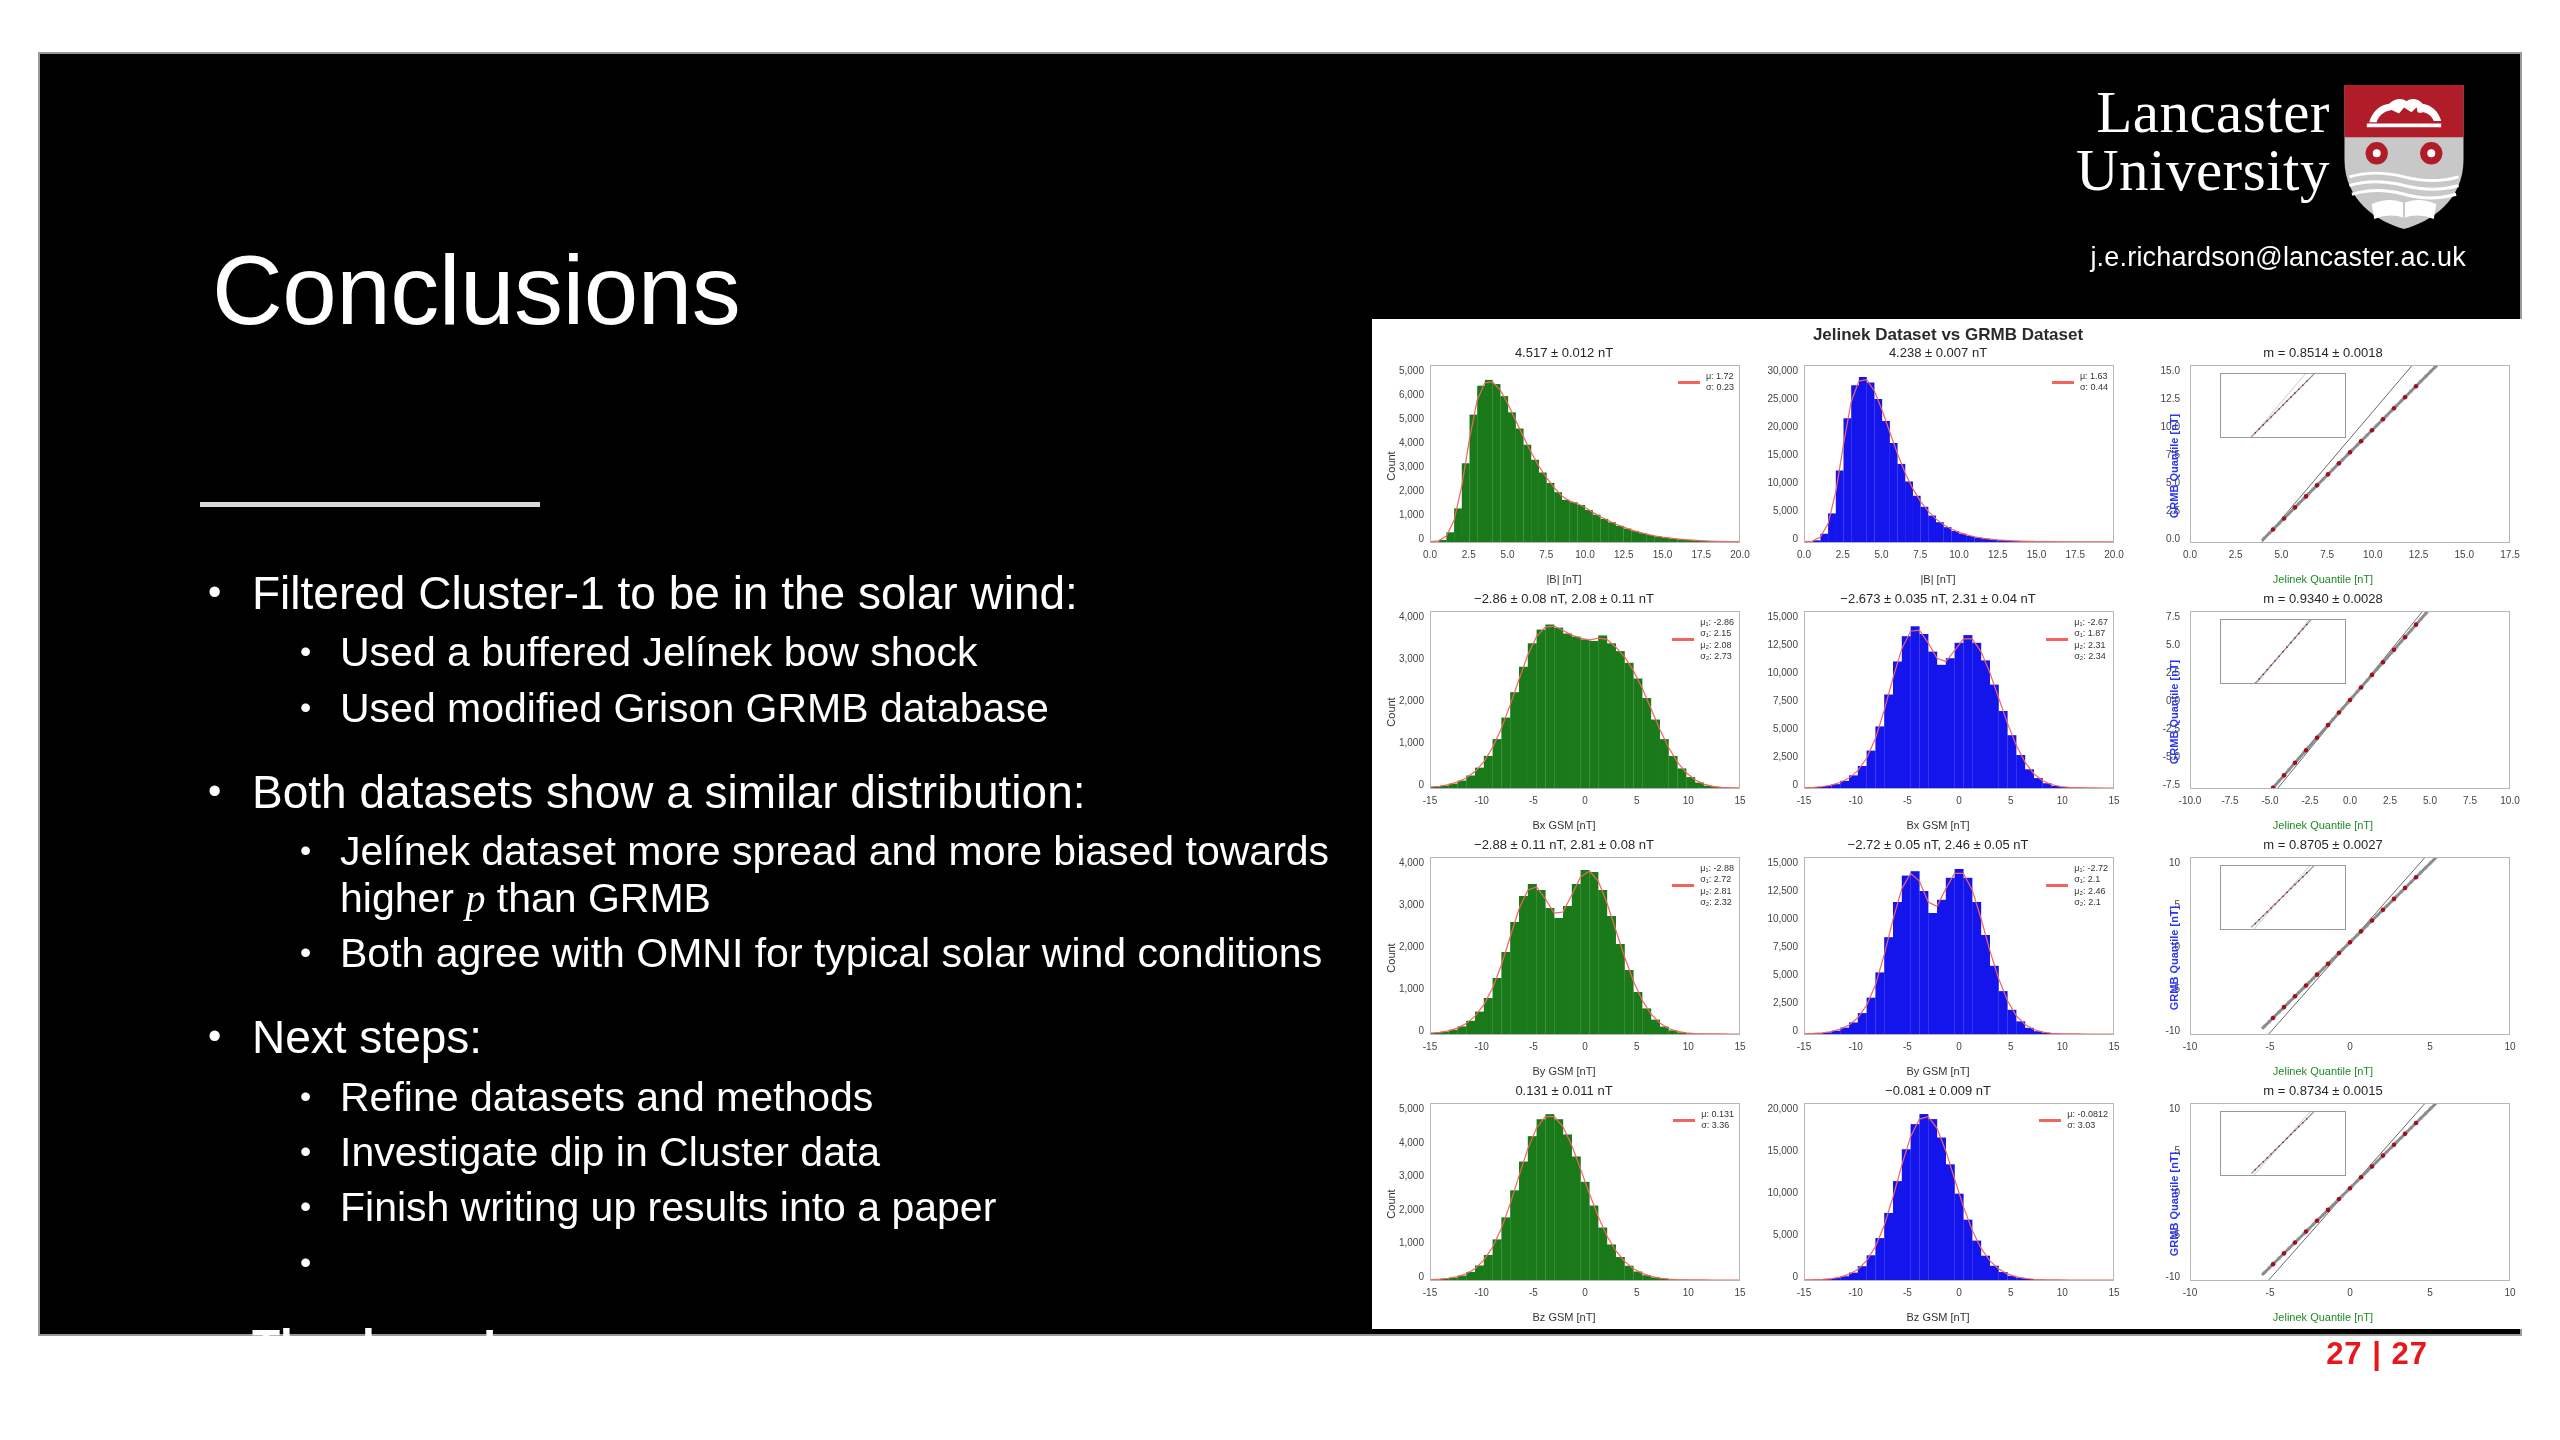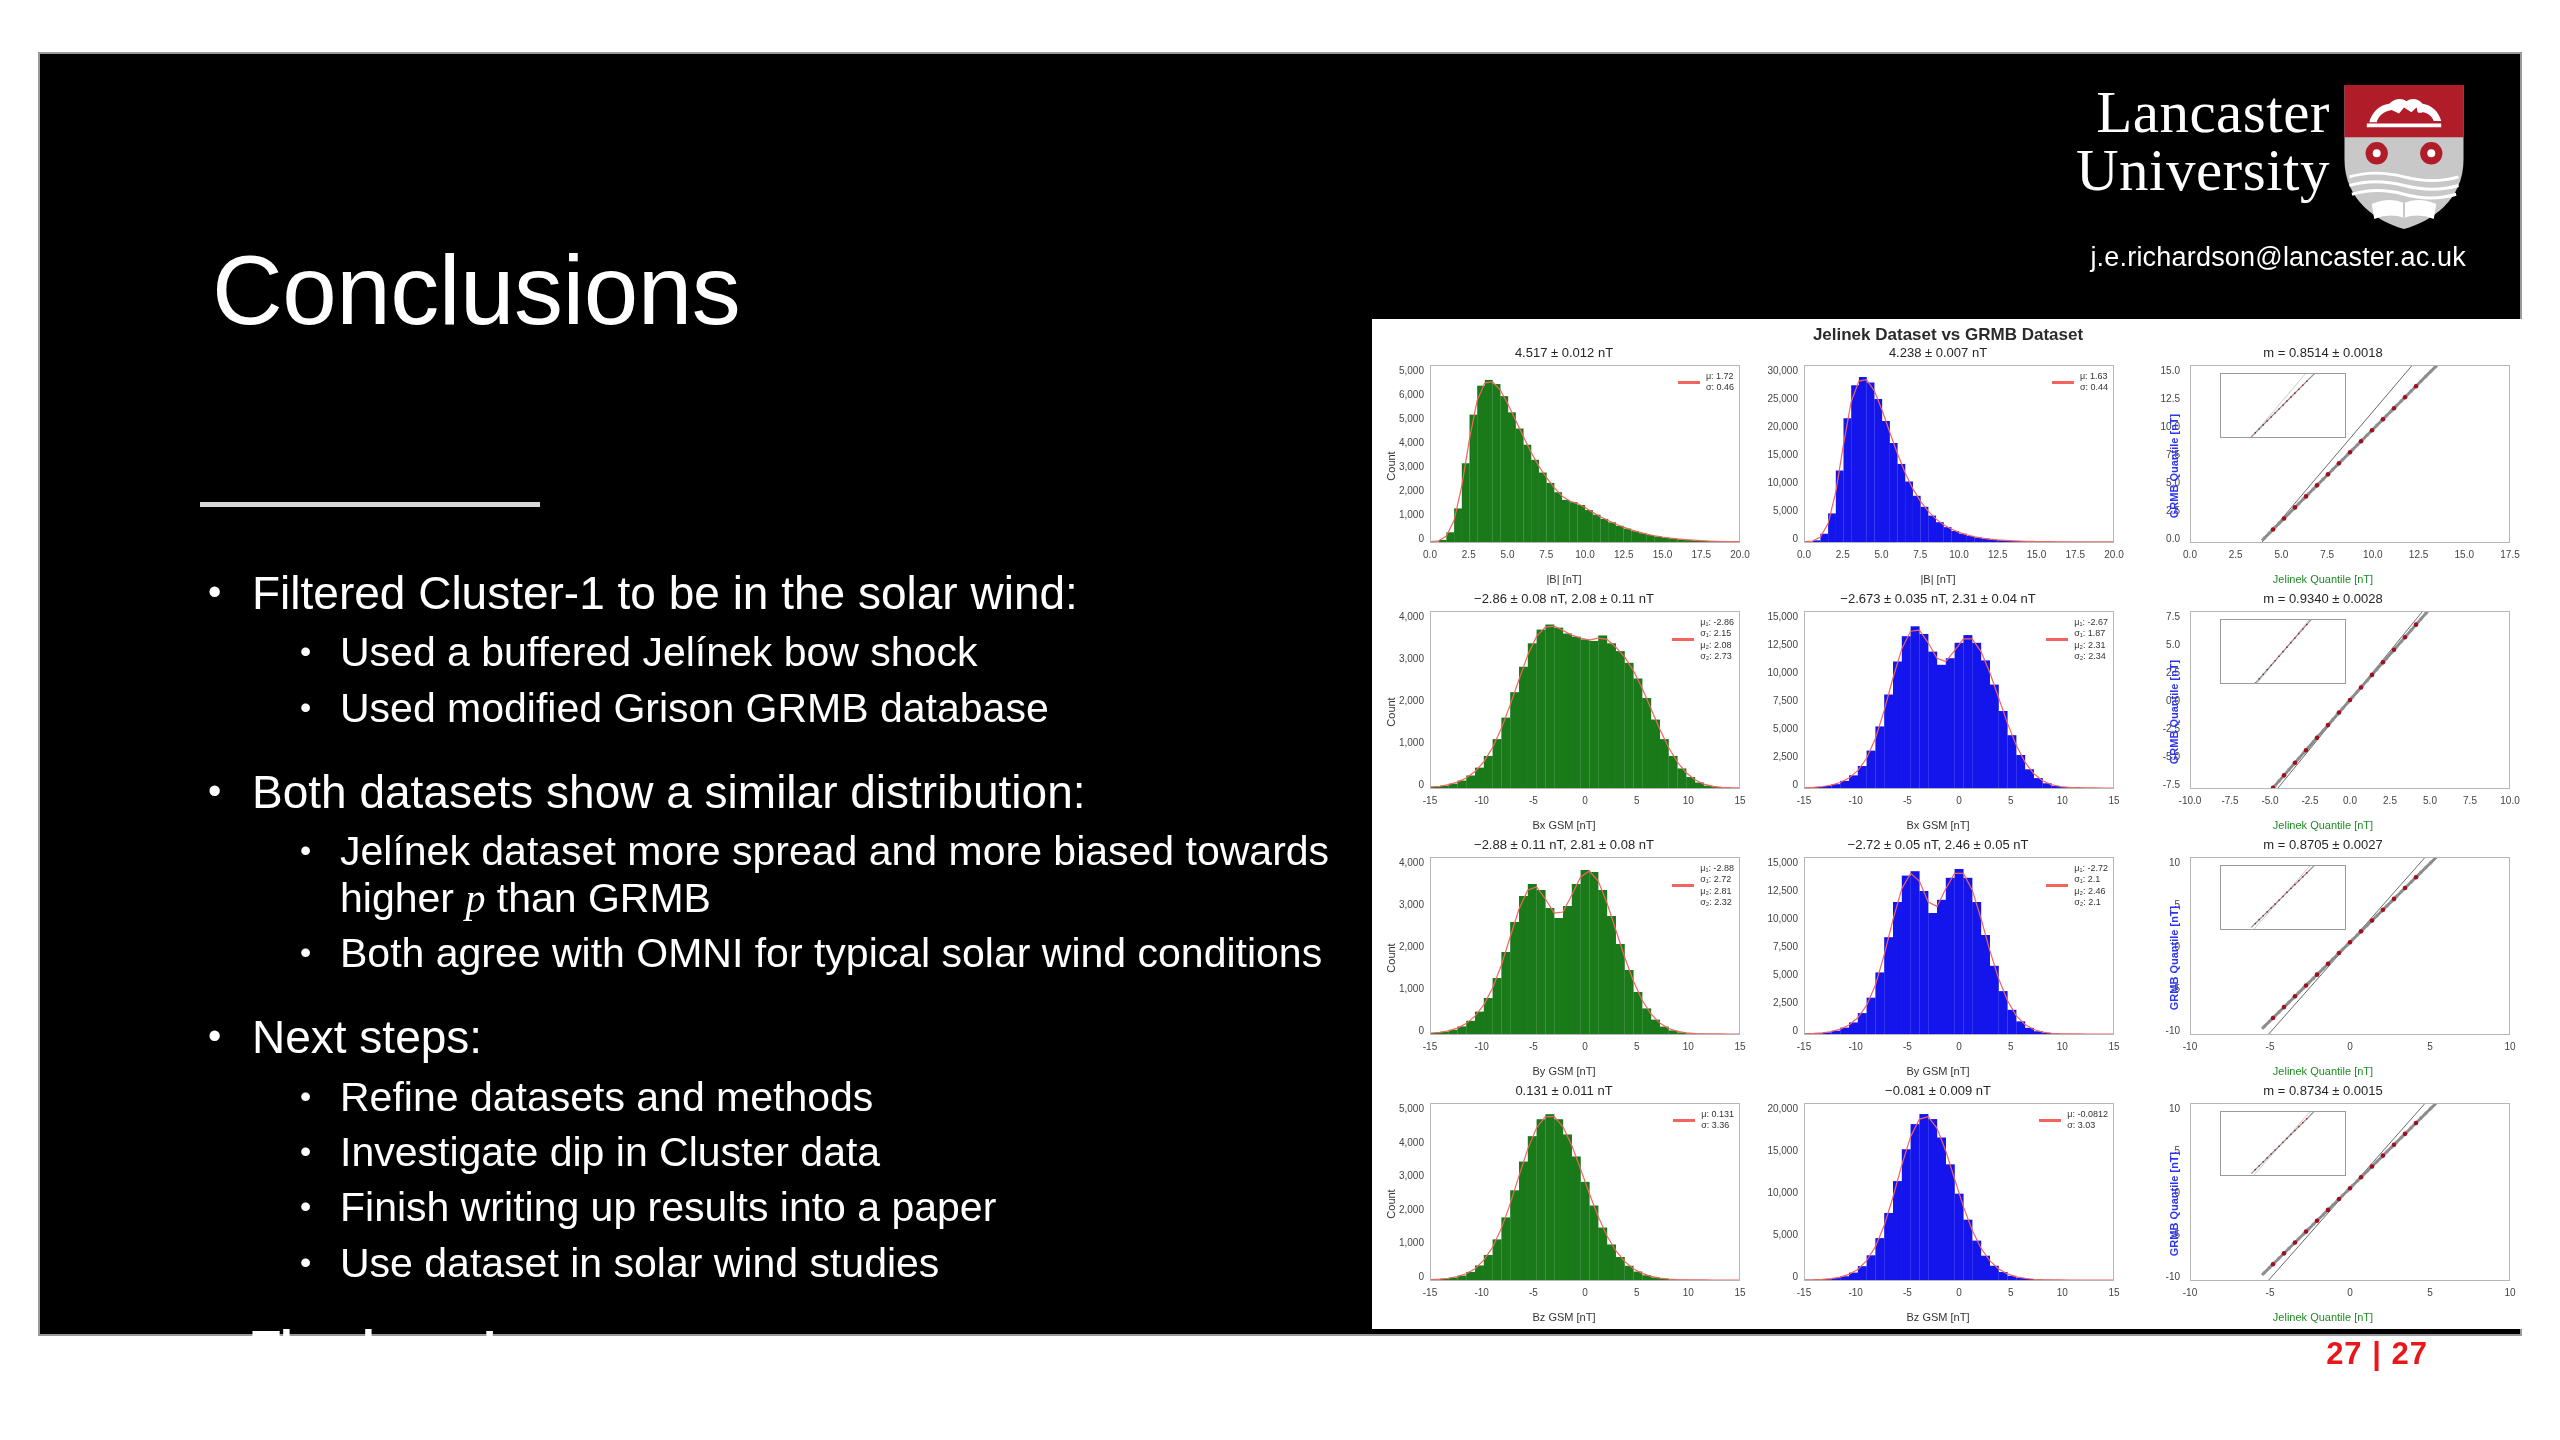--- a/index.html
+++ b/index.html
@@ -185,21 +185,20 @@
         <div class="b2">
           <span class="dot">•</span>
           <span class="txt">Investigate dip in Cluster data</span>
         </div>
         <div class="b2">
           <span class="dot">•</span>
           <span class="txt">Finish writing up results into a paper</span>
         </div>
         <div class="b2">
           <span class="dot">•</span>
-          <span class="txt">Use dataset in solar wind studies</span>
         </div>
         <div class="gap"></div>
         <div class="b1 bold">
           <span class="dot">•</span>
           <span class="txt">Thank you!</span>
         </div>
       </div>
 
     <div class="figure">
       <div class="fig-title">Jelinek Dataset vs GRMB Dataset</div>
@@ -246,21 +245,21 @@
                   <rect x="87.500" y="99.342" width="2.550" height="0.658" fill="#1a7a1a"></rect>
                   <rect x="90.000" y="99.526" width="2.550" height="0.474" fill="#1a7a1a"></rect>
                   <rect x="92.500" y="99.658" width="2.550" height="0.342" fill="#1a7a1a"></rect>
                   <rect x="95.000" y="99.763" width="2.550" height="0.237" fill="#1a7a1a"></rect>
                   <rect x="97.500" y="99.842" width="2.550" height="0.158" fill="#1a7a1a"></rect>
                   <path d="M0.00 99.74 L2.50 99.28 L5.00 96.64 L7.50 87.70 L10.00 68.09 L12.50 41.45 L15.00 19.41 L17.50 9.54 L20.00 9.08 L22.50 13.68 L25.00 21.71 L27.50 30.92 L30.00 40.13 L32.50 49.01 L35.00 56.91 L37.50 63.49 L40.00 69.08 L42.50 73.88 L45.00 76.71 L47.50 78.16 L50.00 80.39 L52.50 83.16 L55.00 85.66 L57.50 87.83 L60.00 89.80 L62.50 91.58 L65.00 93.09 L67.50 94.41 L70.00 95.53 L72.50 96.45 L75.00 97.17 L77.50 97.76 L80.00 98.26 L82.50 98.66 L85.00 98.99 L87.50 99.24 L90.00 99.43 L92.50 99.59 L95.00 99.71 L97.50 99.80 L100.00 99.84 " fill="none" stroke="#f4645f" stroke-width="1.2" vector-effect="non-scaling-stroke"></path>
                 </svg><div class="legend">
                   <span class="swatch"></span>
                   <div class="lines">
                     <span>μ: 1.72</span>
-                    <span>σ: 0.46</span>
+                    <span>σ: 0.23</span>
                   </div>
                 </div></div>
               <div class="ticks-y">
                 <span style="top: 97%;">0</span>
                 <span style="top: 83.5714%;">1,000</span>
                 <span style="top: 70.1429%;">2,000</span>
                 <span style="top: 56.7143%;">3,000</span>
                 <span style="top: 43.2857%;">4,000</span>
                 <span style="top: 29.8571%;">5,000</span>
                 <span style="top: 16.4286%;">6,000</span>

